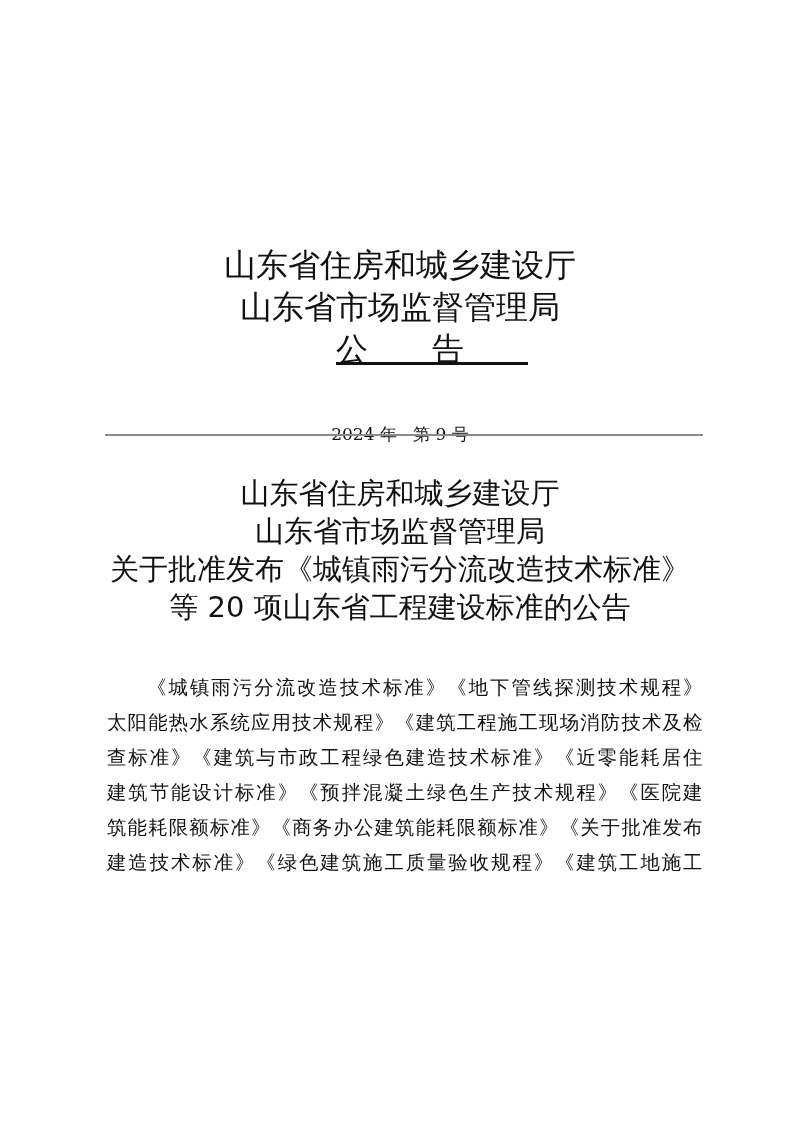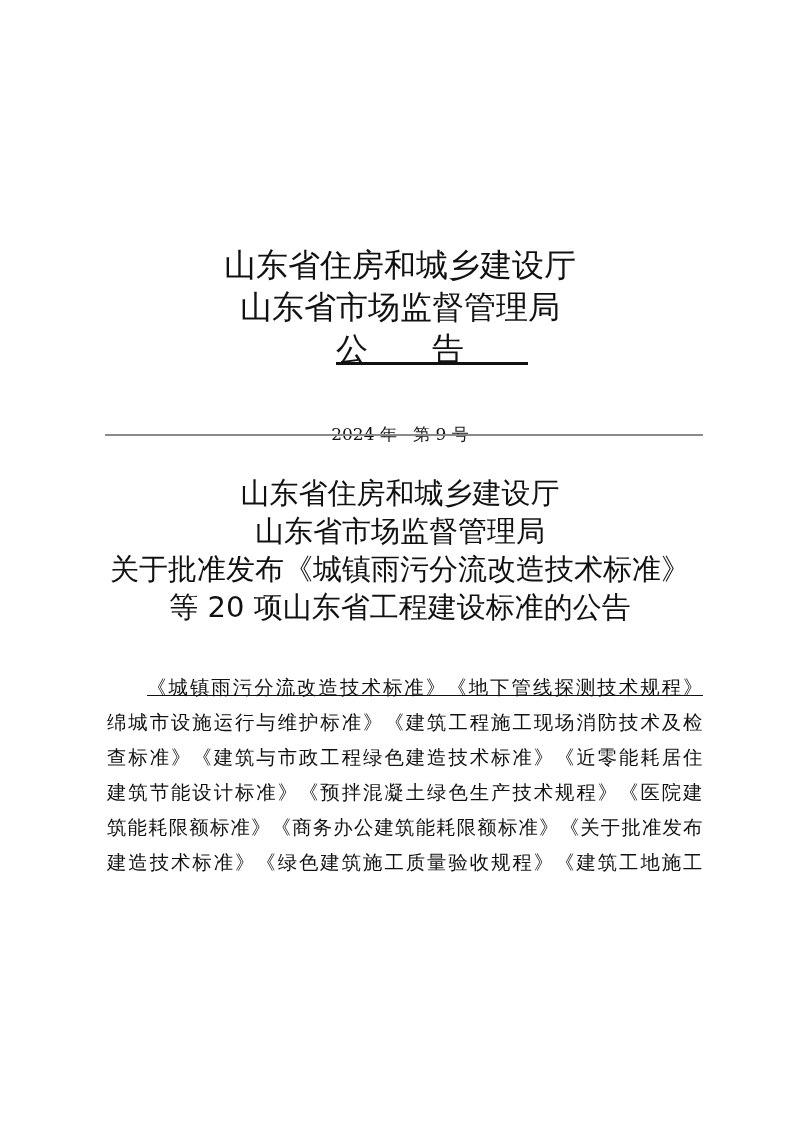--- a/index.html
+++ b/index.html
@@ -88,21 +88,20 @@
     }
     .body-line {
       display: block;
       white-space: nowrap;
       text-align: justify;
       text-align-last: justify;
       letter-spacing: 0.5px;
     }
     .body-line.first {
       padding-left: 40px;
-      text-decoration: underline;
     }
   </style>
 </head>
 <body>
 
 <div class="page">
 
   <div class="header-block">
     <span class="header-line">山东省住房和城乡建设厅</span>
     <span class="header-line">山东省市场监督管理局</span>
@@ -115,20 +114,20 @@
 
   <div class="title-block">
     <span class="title-line">山东省住房和城乡建设厅</span>
     <span class="title-line">山东省市场监督管理局</span>
     <span class="title-line">关于批准发布《城镇雨污分流改造技术标准》</span>
     <span class="title-line">等 20 项山东省工程建设标准的公告</span>
   </div>
 
   <div class="body-text">
     <span class="body-line first">《城镇雨污分流改造技术标准》《地下管线探测技术规程》</span>
-    <span class="body-line">绵城市设施运行与维护标准》《建筑工程施工现场消防技术及检</span>
+    <span class="body-line">太阳能热水系统应用技术规程》《建筑工程施工现场消防技术及检</span>
     <span class="body-line">查标准》《建筑与市政工程绿色建造技术标准》《近零能耗居住</span>
     <span class="body-line">建筑节能设计标准》《预拌混凝土绿色生产技术规程》《医院建</span>
     <span class="body-line">筑能耗限额标准》《商务办公建筑能耗限额标准》《关于批准发布</span>
     <span class="body-line">建造技术标准》《绿色建筑施工质量验收规程》《建筑工地施工</span>
   </div>
 
 </div>
 
 </body></html>

